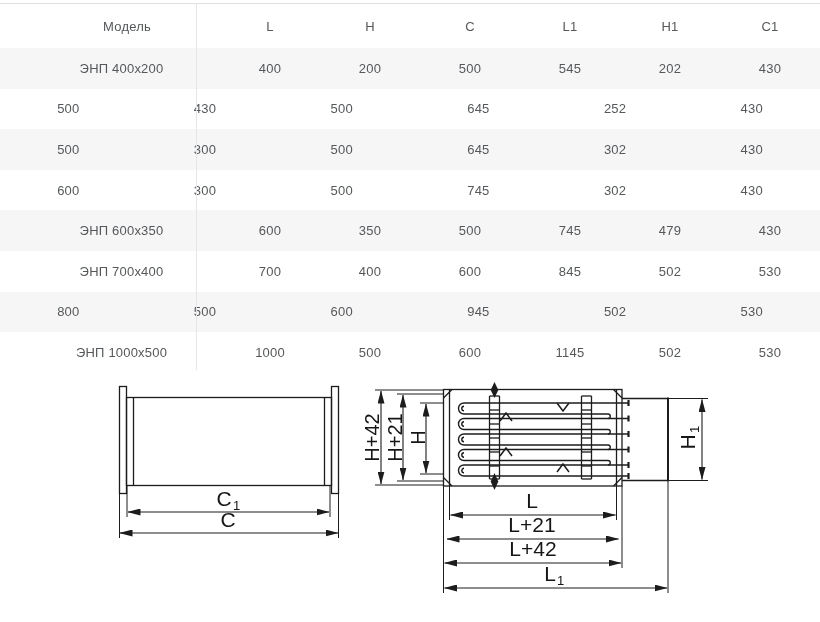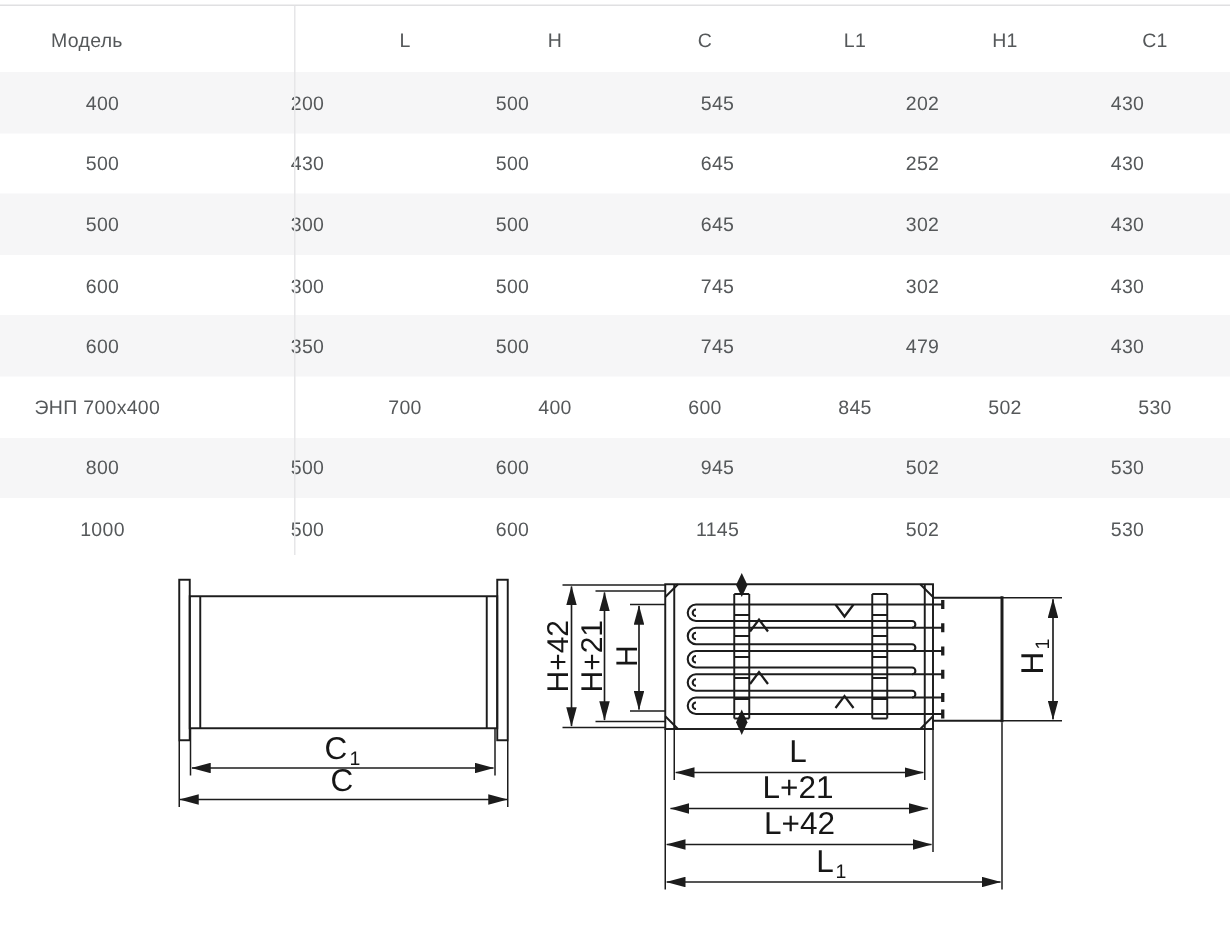--- a/index.html
+++ b/index.html
@@ -7,21 +7,21 @@
   body {
     width:820px; height:622px; position:relative; overflow:hidden;
     font-family:"Liberation Sans","DejaVu Sans",sans-serif;
   }
   
   .spec-table { position:absolute; left:0; top:3px; width:820px; border-top:1px solid #e0e0e2; }
   .tr { display:flex; align-items:center; height:40.6px; }
   .tr.head { height:44px; }
   .tr:nth-child(even):not(.head) { background:#f6f6f7; }
   .cell { font-size:13px; color:#55585a; letter-spacing:.2px; }
-  .cell.model { width:220px; padding-left:23px; }
+  .cell.model { width:220px; padding-left:23px;text-align:center; }
   .tr.head .cell.model { padding-left:34px; }
   .cell.num { flex:1; text-align:center; }
   .col-divider { position:absolute; left:196px; top:4px; width:1px; height:366px; background:#e6e6e8; }
   
   .drawings { position:absolute; left:0; top:370px; }
   svg text { fill:#161616; font-family:"Liberation Sans","DejaVu Sans",sans-serif; }
   .lbl  { font-size:21px; }
   .lbl2 { font-size:20px; }
   .sub  { font-size:13px; }
   .ln   { stroke:#1c1c1c; stroke-width:1.3; fill:none; }
@@ -37,20 +37,21 @@
   <div class="tr head">
     <div class="cell model">Модель</div>
     <div class="cell num">L</div>
     <div class="cell num">H</div>
     <div class="cell num">C</div>
     <div class="cell num">L1</div>
     <div class="cell num">H1</div>
     <div class="cell num">C1</div>
   </div>
   <div class="tr">
+    <div class="cell model">ЭНП 400x200</div>
     <div class="cell num">400</div>
     <div class="cell num">200</div>
     <div class="cell num">500</div>
     <div class="cell num">545</div>
     <div class="cell num">202</div>
     <div class="cell num">430</div>
   </div>
   <div class="tr">
     <div class="cell num">500</div>
     <div class="cell num">430</div>
@@ -69,20 +70,21 @@
   </div>
   <div class="tr">
     <div class="cell num">600</div>
     <div class="cell num">300</div>
     <div class="cell num">500</div>
     <div class="cell num">745</div>
     <div class="cell num">302</div>
     <div class="cell num">430</div>
   </div>
   <div class="tr">
+    <div class="cell model">ЭНП 600x350</div>
     <div class="cell num">600</div>
     <div class="cell num">350</div>
     <div class="cell num">500</div>
     <div class="cell num">745</div>
     <div class="cell num">479</div>
     <div class="cell num">430</div>
   </div>
   <div class="tr">
     <div class="cell model">ЭНП 700x400</div>
     <div class="cell num">700</div>
@@ -94,20 +96,21 @@
   </div>
   <div class="tr">
     <div class="cell num">800</div>
     <div class="cell num">500</div>
     <div class="cell num">600</div>
     <div class="cell num">945</div>
     <div class="cell num">502</div>
     <div class="cell num">530</div>
   </div>
   <div class="tr">
+    <div class="cell model">ЭНП 1000x500</div>
     <div class="cell num">1000</div>
     <div class="cell num">500</div>
     <div class="cell num">600</div>
     <div class="cell num">1145</div>
     <div class="cell num">502</div>
     <div class="cell num">530</div>
   </div>
 </div>
 <div class="col-divider"></div>
 

